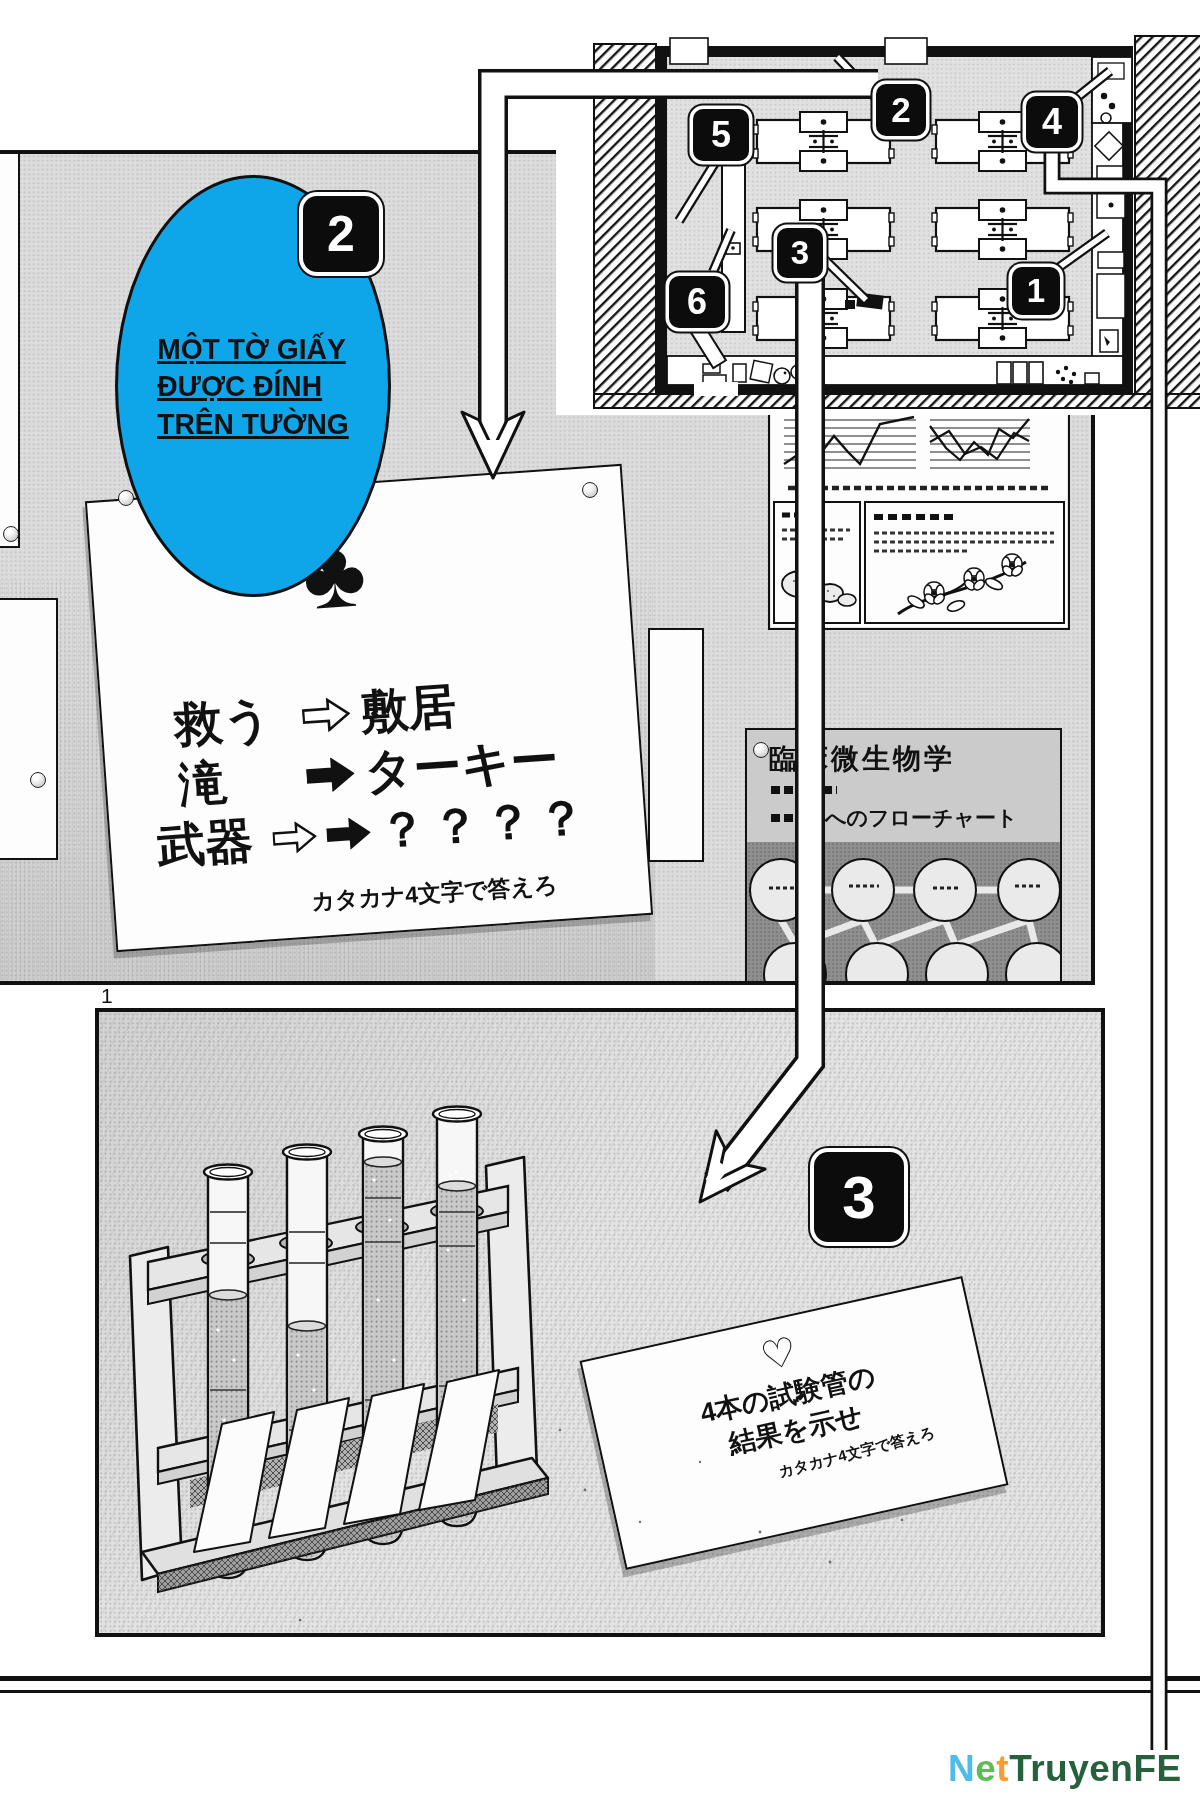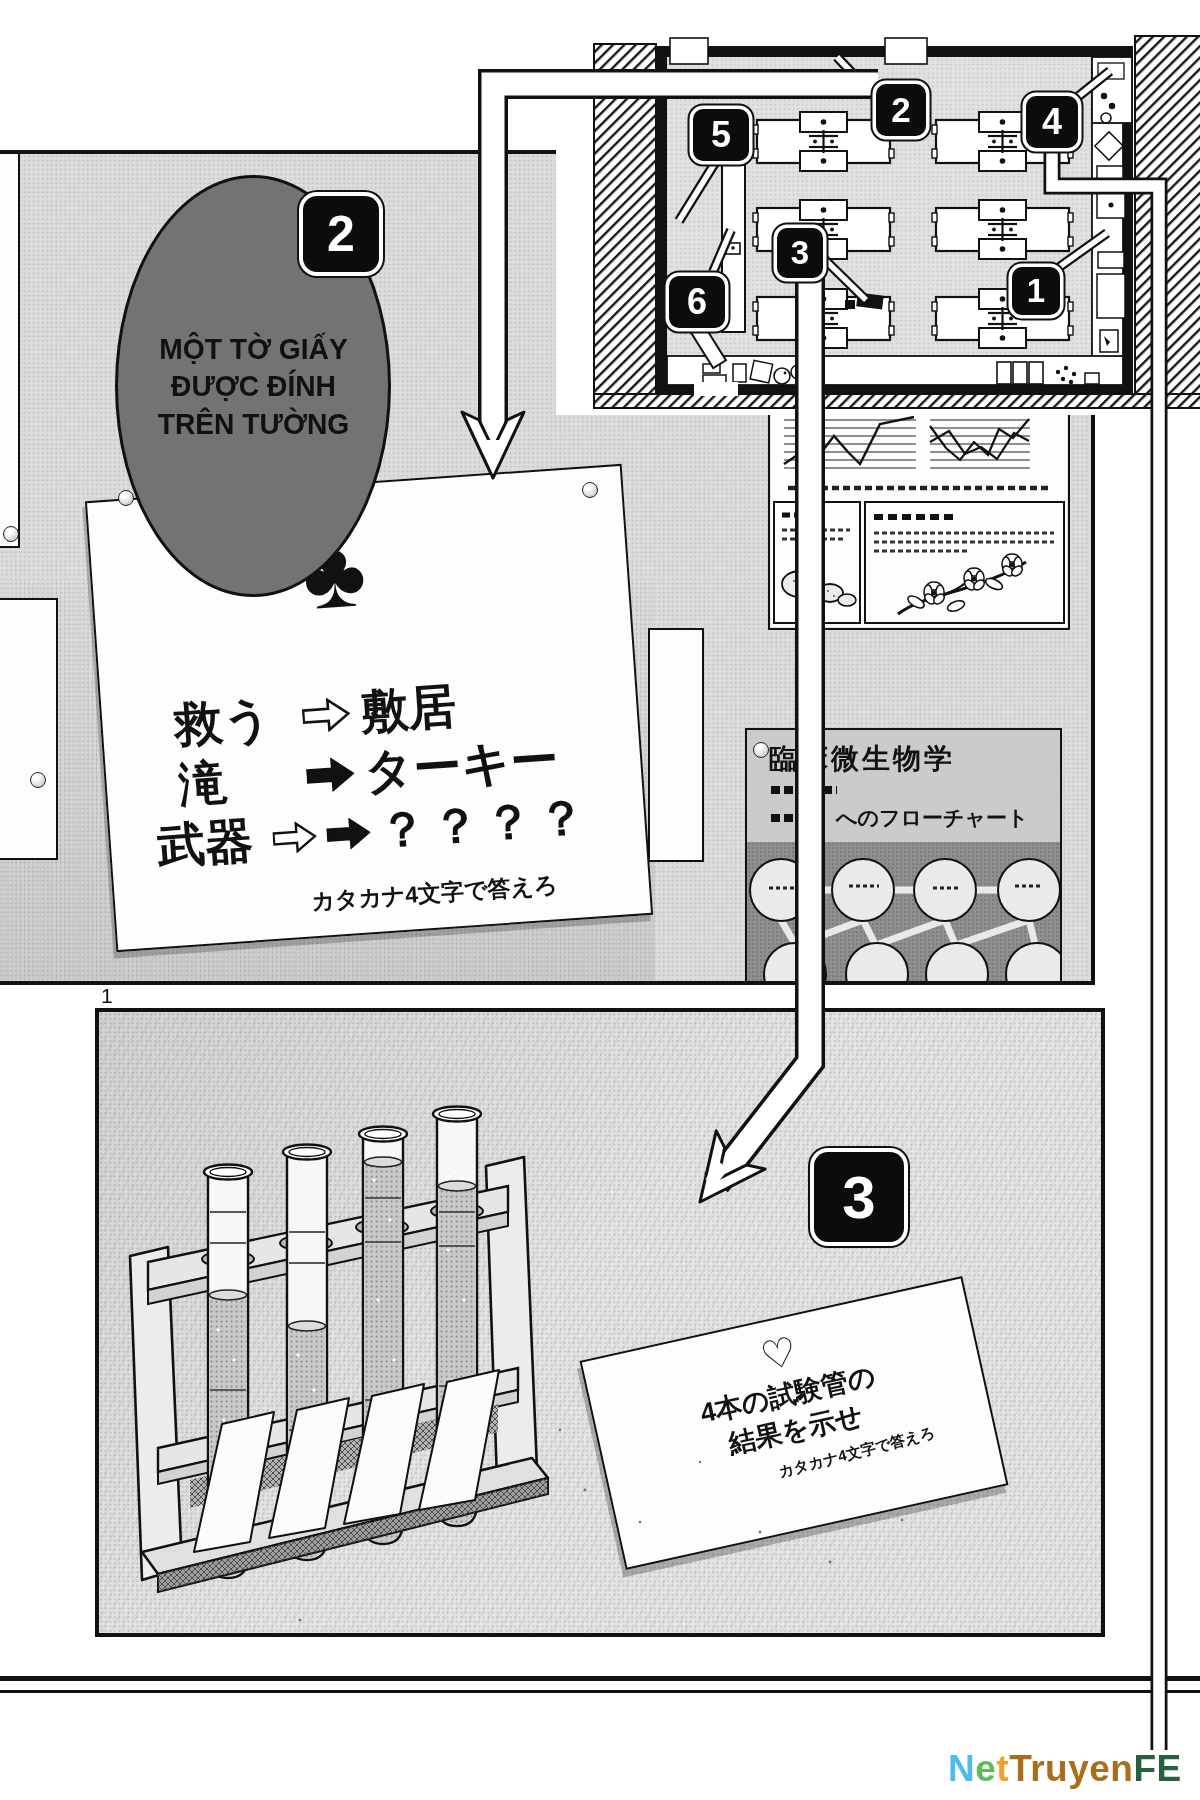--- a/index.html
+++ b/index.html
@@ -10,23 +10,23 @@
   .panel{position:absolute;background-color:#dcdcdc;
          background-image:radial-gradient(circle,#c7c7c7 0.9px,transparent 1px);
          background-size:4.5px 4.5px;border:4px solid #111;box-sizing:border-box;}
   .shade{position:absolute;pointer-events:none;
          background:repeating-linear-gradient(90deg,rgba(0,0,0,.045) 0 1px,transparent 1px 4px),
                     linear-gradient(180deg,rgba(0,0,0,0) 0%,rgba(0,0,0,.07) 100%);}
   .tableshade{position:absolute;pointer-events:none;
          background:repeating-linear-gradient(115deg,rgba(0,0,0,.04) 0 2px,transparent 2px 8px),
                     linear-gradient(135deg,rgba(0,0,0,.08) 0%,rgba(0,0,0,0) 45%);}
   
-  .bubble{position:absolute;background:#737373;border:3.5px solid #111;border-radius:50%;
-          display:flex;align-items:center;justify-content:center;text-align:center;
-          font-weight:bold;z-index:6;box-sizing:border-box;}
+  .bubble{position:absolute;background:#0ea5e9;border:3.5px solid #111;border-radius:50%;
+          display:flex;align-items:center;justify-content:center;
+          font-weight:bold;z-index:6;box-sizing:border-box;text-decoration:underline;}
   
   .nbox{position:absolute;background:#0c0c0c;color:#fff;font-weight:bold;
         display:flex;align-items:center;justify-content:center;border-radius:10px;
         box-shadow:0 0 0 3.5px #fff,0 0 0 5.5px #111;z-index:7;}
   .nbox.big{border-radius:14px;box-shadow:0 0 0 4px #fff,0 0 0 6px #111;}
   
   .paper{position:absolute;background:#fdfdfd;border:2.5px solid #111;box-sizing:border-box;z-index:2;}
   .pin{position:absolute;width:14px;height:14px;border-radius:50%;border:1.8px solid #222;
        background:radial-gradient(circle at 35% 30%,#fff 20%,#c2c2c2 90%);z-index:3;}
   .scrb{background:repeating-linear-gradient(90deg,#111 0 9px,transparent 9px 13px);height:8px;}
@@ -179,21 +179,21 @@
             <circle cx="6" cy="31" r="2.4" fill="#111"></circle>
         </g>
       </g>
     </g>
   </svg>
 
   <div class="abs" style="left:745px;top:728px;width:317px;height:255px;border:2.5px solid #111;box-sizing:border-box;
               background:#cbcbcb;overflow:hidden;z-index:2;">
     <div class="jp" style="position:absolute;left:22px;top:10px;font-size:28px;letter-spacing:3px;">臨床微生物学</div>
     <div class="scrb" style="position:absolute;left:24px;top:56px;width:66px;"></div>
-    <div style="position:absolute;left:24px;top:74px;display:flex;align-items:center;gap:13px;">
+    <div style="position:absolute;left:24px;top:74px;display:flex;align-items:center;gap:2px;">
       <span class="scrb" style="width:52px;display:inline-block;"></span>
       <span class="jp" style="font-size:21px;">へのフローチャート</span>
     </div>
     <div class="abs" style="left:0;top:112px;width:317px;height:143px;background-color:#8f8f8f;
          background-image:radial-gradient(circle,#7c7c7c 0.9px,transparent 1px);background-size:4px 4px;">
       <svg width="313" height="139" viewBox="0 0 313 139">
         <g stroke="#e9e9e9" stroke-width="7">
           <line x1="62" y1="48" x2="92" y2="48"></line>
             <line x1="144" y1="48" x2="172" y2="48"></line>
             <line x1="226" y1="48" x2="254" y2="48"></line>
@@ -531,16 +531,16 @@
         <circle cx="700" cy="1462" r="1.2"></circle>
       <circle cx="902" cy="1520" r="1.3"></circle>
         <circle cx="300" cy="1620" r="1.3"></circle>
     </g>
   </svg>
 
   <div class="abs" style="left:0;top:1676px;width:1200px;height:5px;background:#111;"></div>
   <div class="abs" style="left:0;top:1690px;width:1200px;height:2.5px;background:#111;"></div>
 
   <div class="abs" style="left:948px;top:1748px;font-size:37px;font-weight:bold;letter-spacing:.5px;opacity:.92;z-index:8;">
-    <span style="color:#3fb7e9">N</span><span style="color:#52b648">e</span><span style="color:#f7941e">t</span><span style="color:#a16207">Truyen</span><span style="color:#14532d">FE</span>
+    <span style="color:#3fb7e9">N</span><span style="color:#52b648">e</span><span style="color:#f7941e">t</span><span style="color:#14532d">Truyen</span><span style="color:#14532d">FE</span>
   </div>
 
 </div>
 
 </body></html>

